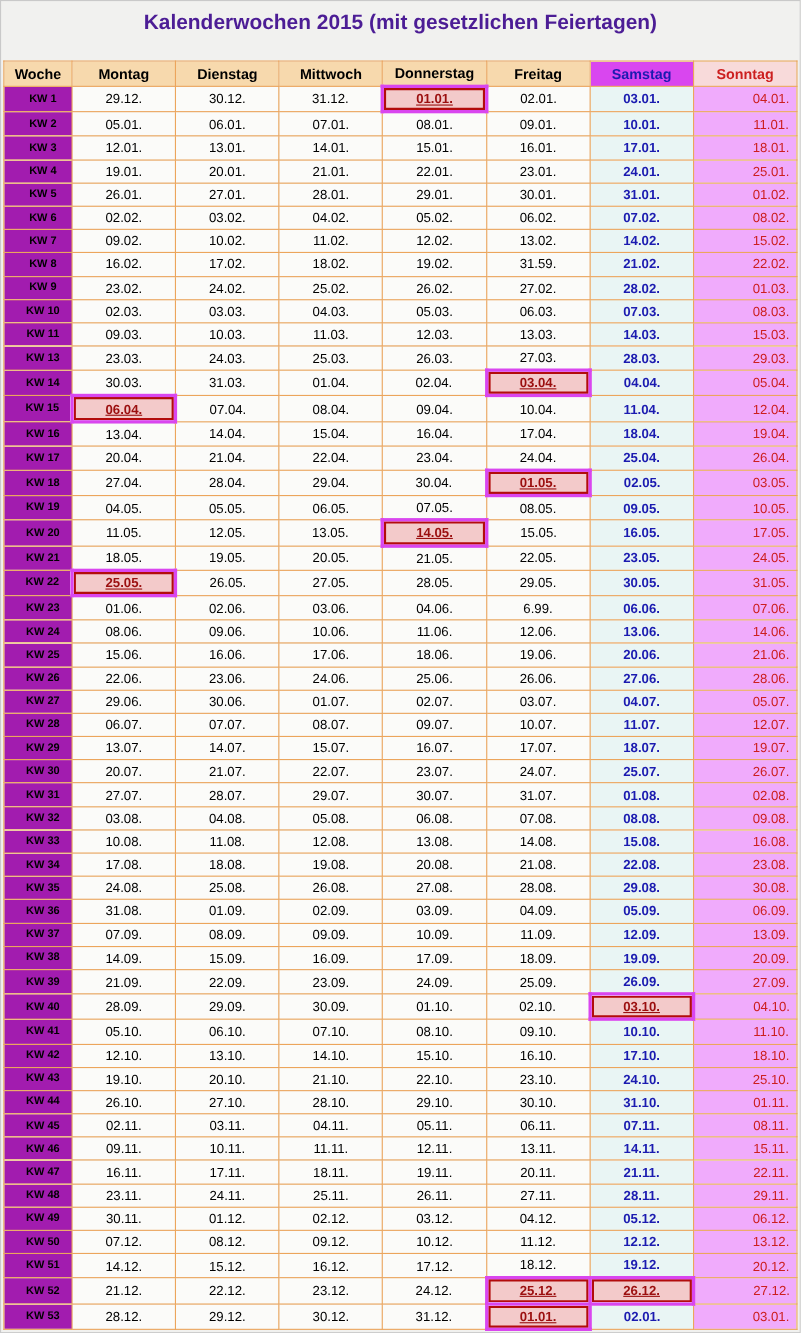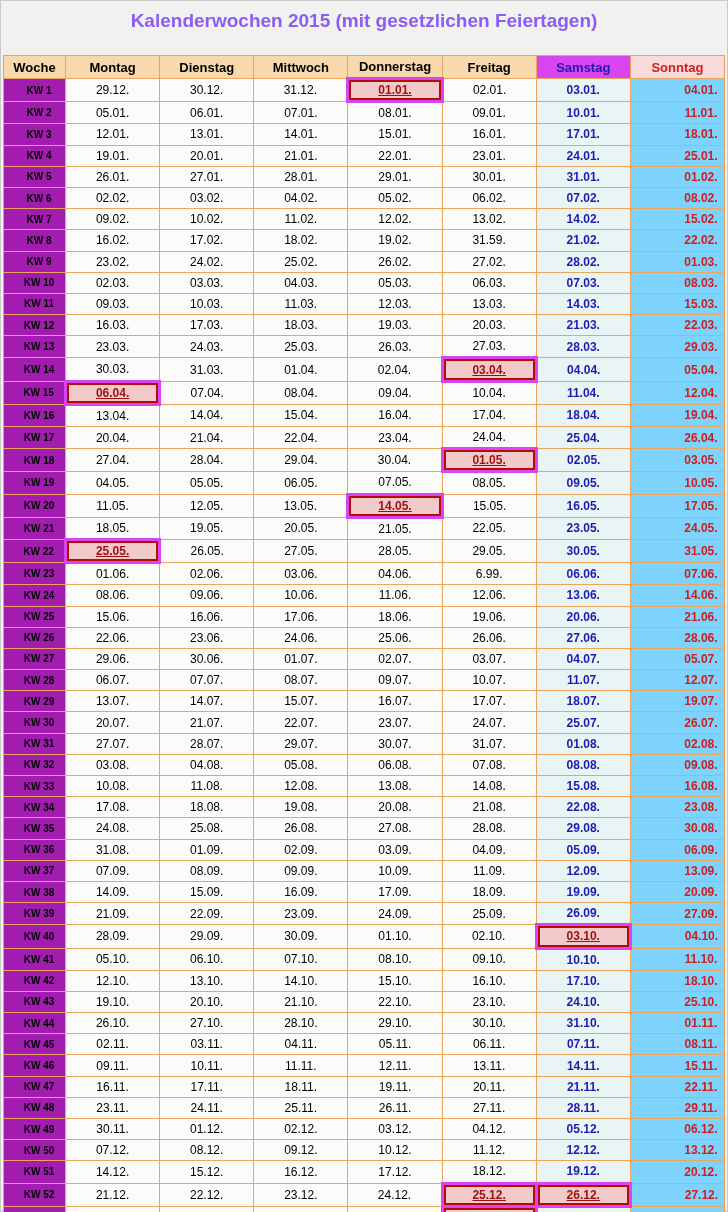--- a/index.html
+++ b/index.html
@@ -15,21 +15,21 @@
     border:1px solid #c9c9c9;
     background:#f1f1ef;
   }
   .title {
     margin:0;
     padding:9px 0 8px 0;
     text-align:center;
     font-size:19px;
     line-height:21px;
     font-weight:bold;
-    color:#8b5cf6;
+    color:#4c1d95;
   }
   table.cal {
     width:722px;
     margin:16px auto;
     border-collapse:collapse;
     table-layout:fixed;
     font-size:12px;
   }
   col.week-col { width:62px; }
   .cal th, .cal td {
@@ -52,21 +52,21 @@
   .cal thead th.sun-h { background:#f8dada; color:#cc1f1f; }
   td.week {
     background:#a21caf;
     font-weight:bold;
     font-size:10px;
     text-align:center;
     padding-left:9px;
   }
   td.day { background:#fbfbf9; color:#000; }
   td.sat { background:#e9f5f4; color:#1b1bb0; font-weight:bold; }
-  td.sun { background:#7dd3fc; color:#cc1f1f; font-weight:bold;padding-left:47px; }
+  td.sun { background:#f0abfc; color:#cc1f1f; font-weight:normal;padding-left:47px; }
   td.holiday {
     background:#f3caca;
     color:#9b0f0f;
     font-weight:bold;
     text-decoration:underline;
     border:3px solid #d946ef;
     box-shadow: inset 0 0 0 2px #b20c0c;
   }
   .footer {
     text-align:center;
@@ -212,30 +212,20 @@
           <td class="week">KW 11</td>
           <td class="day">09.03.</td>
           <td class="day">10.03.</td>
           <td class="day">11.03.</td>
           <td class="day">12.03.</td>
           <td class="day">13.03.</td>
           <td class="sat">14.03.</td>
           <td class="sun">15.03.</td>
         </tr>
         <tr>
-          <td class="week">KW 12</td>
-          <td class="day">16.03.</td>
-          <td class="day">17.03.</td>
-          <td class="day">18.03.</td>
-          <td class="day">19.03.</td>
-          <td class="day">20.03.</td>
-          <td class="sat">21.03.</td>
-          <td class="sun">22.03.</td>
-        </tr>
-        <tr>
           <td class="week">KW 13</td>
           <td class="day">23.03.</td>
           <td class="day">24.03.</td>
           <td class="day">25.03.</td>
           <td class="day">26.03.</td>
           <td class="day">27.03.</td>
           <td class="sat">28.03.</td>
           <td class="sun">29.03.</td>
         </tr>
         <tr>

